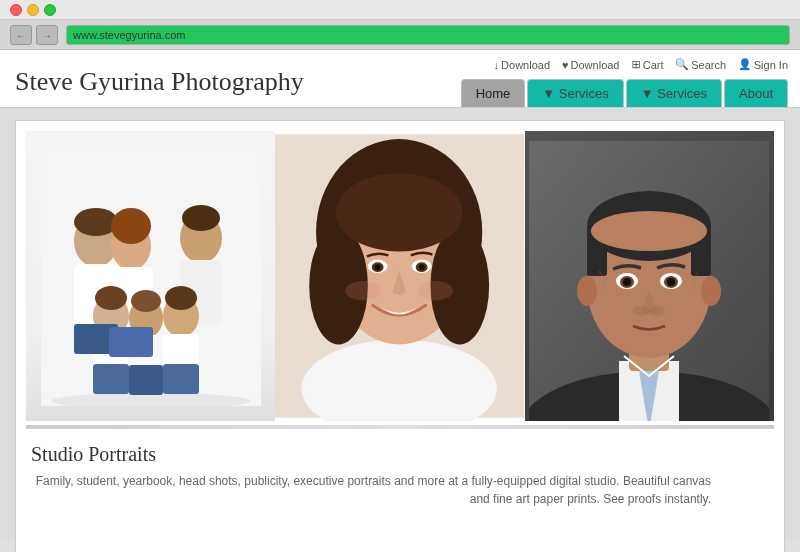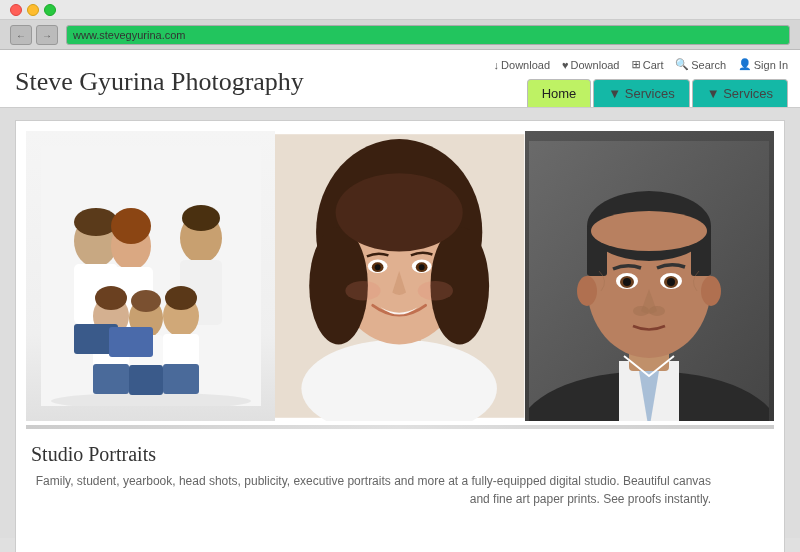--- a/index.html
+++ b/index.html
@@ -130,21 +130,21 @@
       border: 1px solid #bbb;
       border-bottom: none;
       border-radius: 4px 4px 0 0;
       cursor: pointer;
       color: #444;
       display: flex;
       align-items: center;
       gap: 4px;
     }
     .nav-item.active {
-      background: #bef264;
+      background: #a3a3a3;
       color: #222;
     }
 
     
     .content-area {
       background: #ddd;
       padding: 12px 15px;
       height: 430px;
     }
 
@@ -291,20 +291,23 @@
       <div class="main-nav">
         <div class="nav-item active">
           <span>Home</span>
         </div>
         <div class="nav-item">
           <span>▼ Services</span>
         </div>
         <div class="nav-item">
           <span>▼ Services</span>
         </div>
+        <div class="nav-item">
+          <span>About</span>
+        </div>
       </div>
     </div>
   </div>
 
   <div class="content-area">
     <div class="gallery-container">
 
       <div class="photo-strip">
 
         <div class="photo-panel">

